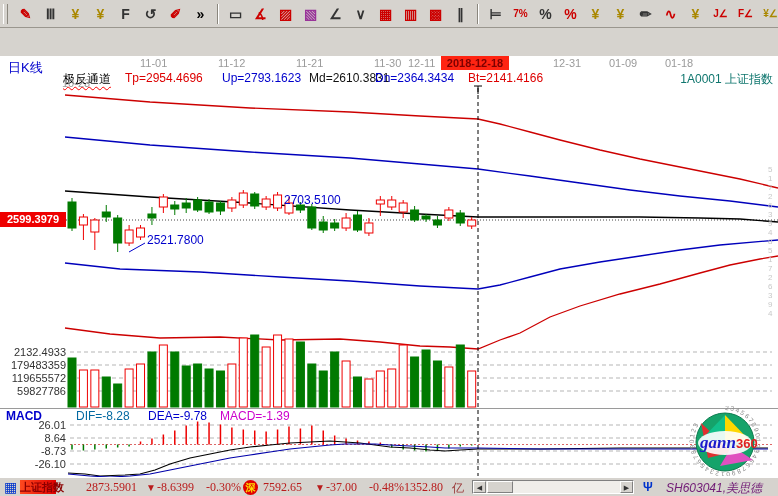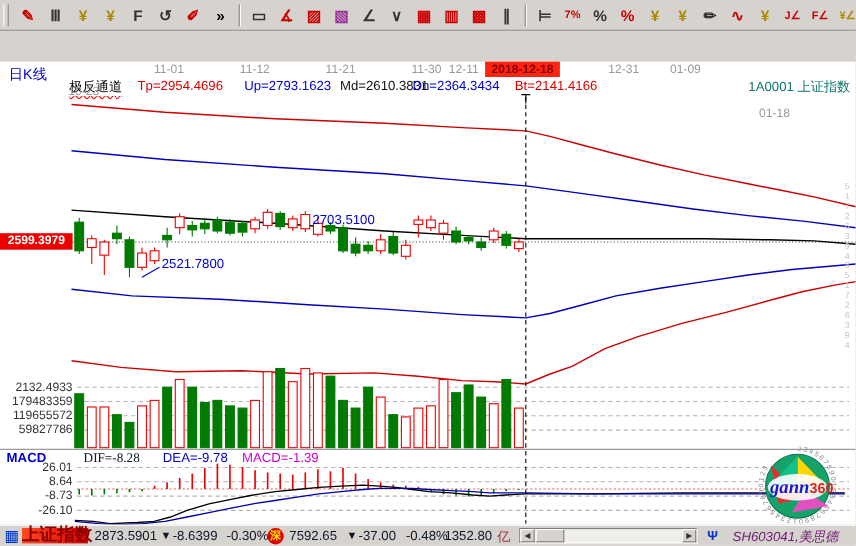--- a/index.html
+++ b/index.html
@@ -28,31 +28,31 @@
   #h-dn{left:375px;color:#0000cc;}
   #h-bt{left:468px;color:#dd0000;}
   #h-sym{right:5px;color:#0f766e;}
   #pricebadge{position:absolute;left:0;top:212px;width:66px;height:15px;background:#ee0000;color:#fff;font-size:11px;font-weight:bold;text-align:center;line-height:15px;}
   .note{position:absolute;font-size:12px;color:#0000cc;white-space:nowrap;}
   #note-hi{left:284px;top:193px;}
   #note-lo{left:147px;top:233px;}
   .scalelbl{position:absolute;left:0;width:66px;text-align:right;font-size:11px;color:#333;white-space:nowrap;}
   .macdhdr{position:absolute;top:409px;font-size:12px;white-space:nowrap;}
   #m-name{left:6px;color:#0000cc;font-weight:bold;}
-  #m-dif{left:76px;color:#0f172a;font-family:Liberation Serif, serif;}
+  #m-dif{left:76px;color:#0369a1;}
   #m-dea{left:148px;color:#0000cc;}
   #m-macd{left:220px;color:#cc00cc;}
   
   #logo{position:absolute;left:672px;top:406px;width:106px;height:70px;}
   
   #statusbar{position:absolute;left:0;top:477px;width:778px;height:19px;background:#d6d3ce;border-top:1px solid #fff;box-sizing:border-box;}
   .sbi{position:absolute;top:2px;font-size:12px;white-space:nowrap;}
   #sb-icon{left:4px;top:1px;color:#0033cc;font-size:14px;}
-  #sb-badge{left:20px;top:2px;width:60px;height:14px;background:linear-gradient(90deg,#ff4a1f,#e00000);color:#8b0000;font-weight:bold;font-size:16px;text-align:center;line-height:14px;}
-  .grn{color:#0f172a;}
+  #sb-badge{left:20px;top:2px;width:36px;height:14px;background:linear-gradient(90deg,#ff4a1f,#e00000);color:#8b0000;font-weight:bold;font-size:11px;text-align:center;line-height:14px;}
+  .grn{color:#b91c1c;font-family:Liberation Serif, serif;}
   #sb-iv{left:86px;} #sb-tri1{left:146px;font-size:10px;top:4px;} #sb-ic{left:157px;} #sb-ip{left:206px;}
   #sb-sz{left:243px;top:2px;width:15px;height:15px;background:#e00000;border-radius:50%;color:#ffe000;font-size:10px;text-align:center;line-height:15px;font-weight:bold;}
   #sb-zv{left:263px;} #sb-tri2{left:315px;font-size:10px;top:4px;} #sb-zc{left:326px;text-align:right;} #sb-zp{left:369px;}
   #sb-to{left:404px;} #sb-tu{left:452px;color:#993333;}
   #sb-scroll{left:472px;top:2px;width:162px;height:14px;background:#f0eeea;border:1px solid;border-color:#808080 #fff #fff #808080;box-sizing:border-box;}
   .sbtn{position:absolute;top:0;width:13px;height:12px;background:#d6d3ce;border:1px solid;border-color:#fff #808080 #808080 #fff;font-size:7px;color:#333;text-align:center;line-height:12px;box-sizing:border-box;}
   #sb-left{left:0;} #sb-right{right:0;}
   #sb-thumb{position:absolute;left:14px;top:0;width:26px;height:12px;background:#d6d3ce;border:1px solid;border-color:#fff #808080 #808080 #fff;box-sizing:border-box;}
   #sb-ant{left:643px;color:#0033cc;font-size:12px;font-weight:bold;}
   #sb-stock{left:666px;color:#701a75;font-style:italic;}
@@ -498,21 +498,21 @@
 </div>
 
 <span class="datelbl" style="left: 62px; margin-top: 20px;">10-23</span>
 <span class="datelbl" style="left: 140px;">11-01</span>
 <span class="datelbl" style="left: 218px;">11-12</span>
 <span class="datelbl" style="left: 296px;">11-21</span>
 <span class="datelbl" style="left: 374px;">11-30</span>
 <span class="datelbl" style="left: 408px;">12-11</span>
 <span class="datelbl" style="left: 553px;">12-31</span>
 <span class="datelbl" style="left: 609px;">01-09</span>
-<span class="datelbl" style="left: 690px; margin-top: 40px;">01-18</span>
+<span class="datelbl" style="left: 665px;">01-18</span>
 <div class="scalelbl" style="top: 346px;">2132.4933</div>
 <div class="scalelbl" style="top: 359px;">179483359</div>
 <div class="scalelbl" style="top: 372px;">119655572</div>
 <div class="scalelbl" style="top: 385px;">59827786</div>
 <div class="scalelbl" style="top: 419px;">26.01</div>
 <div class="scalelbl" style="top: 432px;">8.64</div>
 <div class="scalelbl" style="top: 445px;">-8.73</div>
 <div class="scalelbl" style="top: 458px;">-26.10</div>
 
 </body></html>

